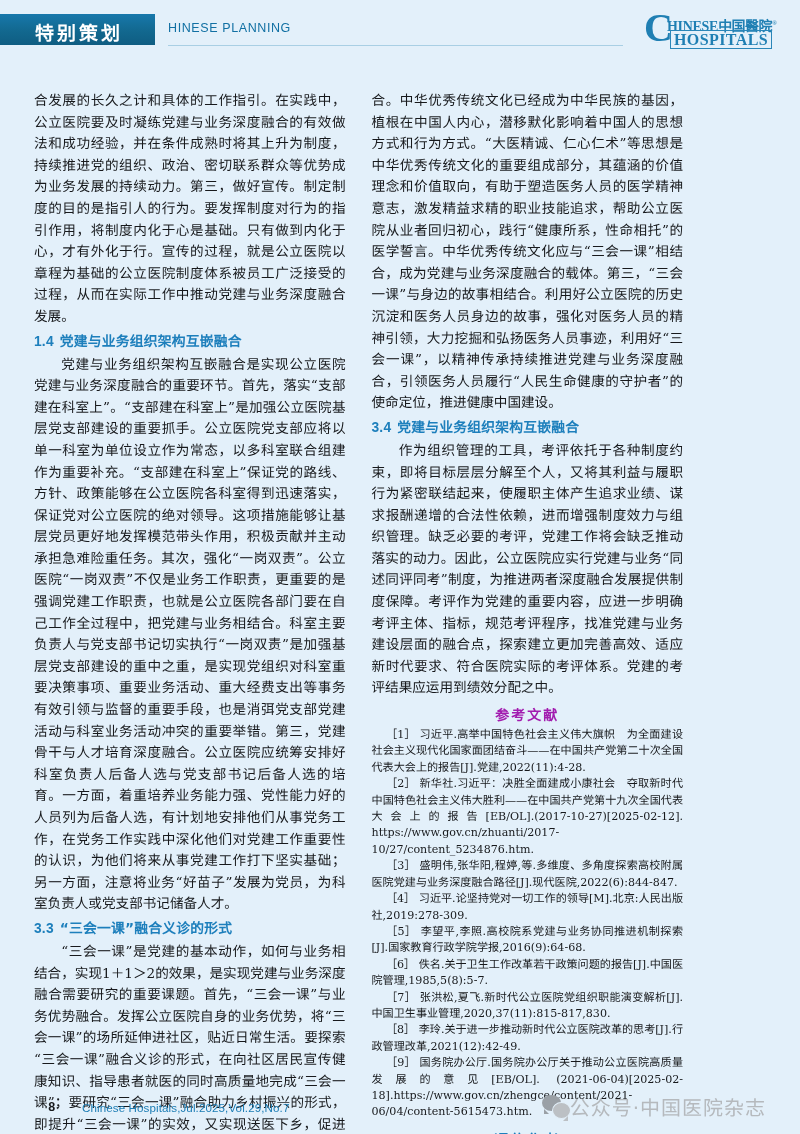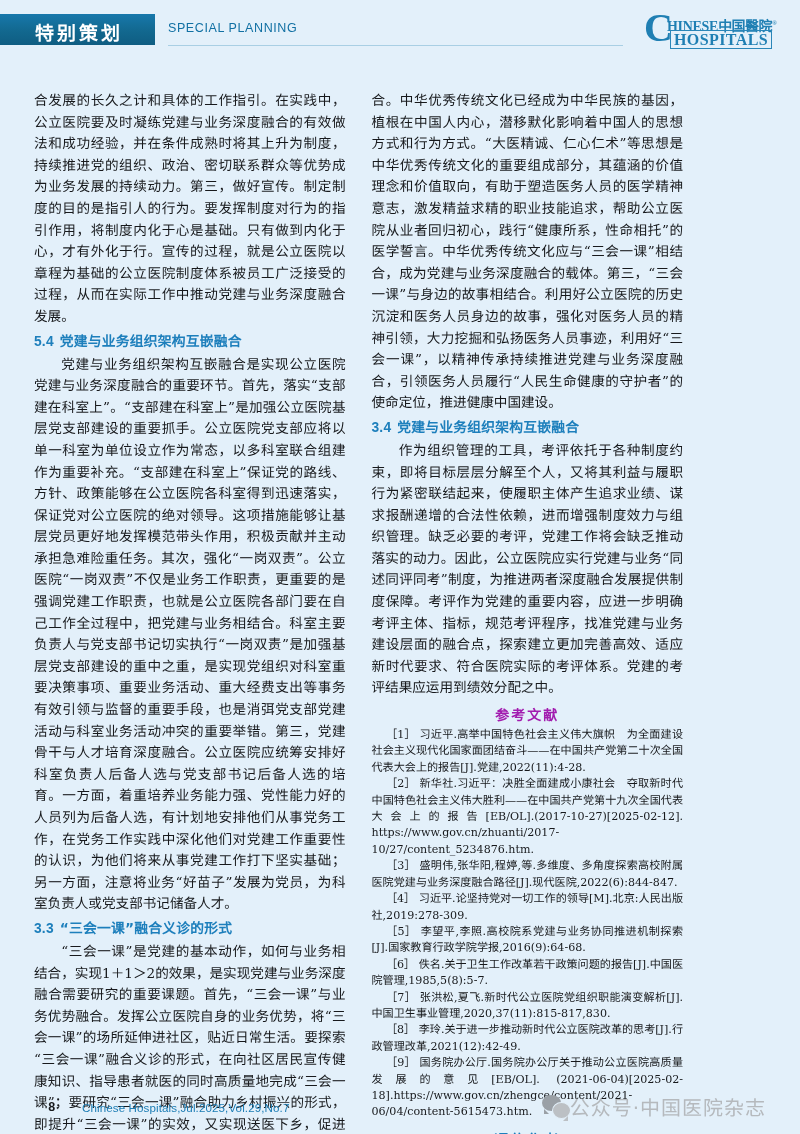--- a/index.html
+++ b/index.html
@@ -291,39 +291,39 @@
 </style>
 </head>
 <body>
 
 <div class="page">
 
   <div class="header">
     <div class="header-tag">
       <span class="header-tag-label">特别策划</span>
     </div>
-    <div class="header-en">SPECIAL PLANNING</div>
+    <div class="header-en">HINESE PLANNING</div>
     <div class="header-rule"></div>
 
     <div class="logo">
       <span class="logo-c">C</span>
       <span class="logo-line1">
         <span>HINESE</span><span class="logo-cn">中国醫院</span><span class="logo-reg">®</span>
       </span>
       <span class="logo-line2">HOSPITALS</span>
     </div>
   </div>
 
   <div class="columns">
 
     <div class="col">
       <p class="body-p">合发展的长久之计和具体的工作指引。在实践中，公立医院要及时凝练党建与业务深度融合的有效做法和成功经验，并在条件成熟时将其上升为制度，持续推进党的组织、政治、密切联系群众等优势成为业务发展的持续动力。第三，做好宣传。制定制度的目的是指引人的行为。要发挥制度对行为的指引作用，将制度内化于心是基础。只有做到内化于心，才有外化于行。宣传的过程，就是公立医院以章程为基础的公立医院制度体系被员工广泛接受的过程，从而在实际工作中推动党建与业务深度融合发展。</p>
 
       <div class="sec-head">
-        <span class="num">5.4</span><span>党建与业务组织架构互嵌融合</span>
+        <span class="num">1.4</span><span>党建与业务组织架构互嵌融合</span>
       </div>
       <p class="body-p indent">党建与业务组织架构互嵌融合是实现公立医院党建与业务深度融合的重要环节。首先，落实“支部建在科室上”。“支部建在科室上”是加强公立医院基层党支部建设的重要抓手。公立医院党支部应将以单一科室为单位设立作为常态，以多科室联合组建作为重要补充。“支部建在科室上”保证党的路线、方针、政策能够在公立医院各科室得到迅速落实，保证党对公立医院的绝对领导。这项措施能够让基层党员更好地发挥模范带头作用，积极贡献并主动承担急难险重任务。其次，强化“一岗双责”。公立医院“一岗双责”不仅是业务工作职责，更重要的是强调党建工作职责，也就是公立医院各部门要在自己工作全过程中，把党建与业务相结合。科室主要负责人与党支部书记切实执行“一岗双责”是加强基层党支部建设的重中之重，是实现党组织对科室重要决策事项、重要业务活动、重大经费支出等事务有效引领与监督的重要手段，也是消弭党支部党建活动与科室业务活动冲突的重要举错。第三，党建骨干与人才培育深度融合。公立医院应统筹安排好科室负责人后备人选与党支部书记后备人选的培育。一方面，着重培养业务能力强、党性能力好的人员列为后备人选，有计划地安排他们从事党务工作，在党务工作实践中深化他们对党建工作重要性的认识，为他们将来从事党建工作打下坚实基础；另一方面，注意将业务“好苗子”发展为党员，为科室负责人或党支部书记储备人才。</p>
 
       <div class="sec-head">
         <span class="num">3.3</span><span>“三会一课”融合义诊的形式</span>
       </div>
       <p class="body-p indent">“三会一课”是党建的基本动作，如何与业务相结合，实现1＋1＞2的效果，是实现党建与业务深度融合需要研究的重要课题。首先，“三会一课”与业务优势融合。发挥公立医院自身的业务优势，将“三会一课”的场所延伸进社区，贴近日常生活。要探索“三会一课”融合义诊的形式，在向社区居民宣传健康知识、指导患者就医的同时高质量地完成“三会一课”；要研究“三会一课”融合助力乡村振兴的形式，即提升“三会一课”的实效，又实现送医下乡，促进业务的发展。其次，中华优秀传统文化与“三会一课”、业务学习相结</p>
     </div>
 
     <div class="col">

